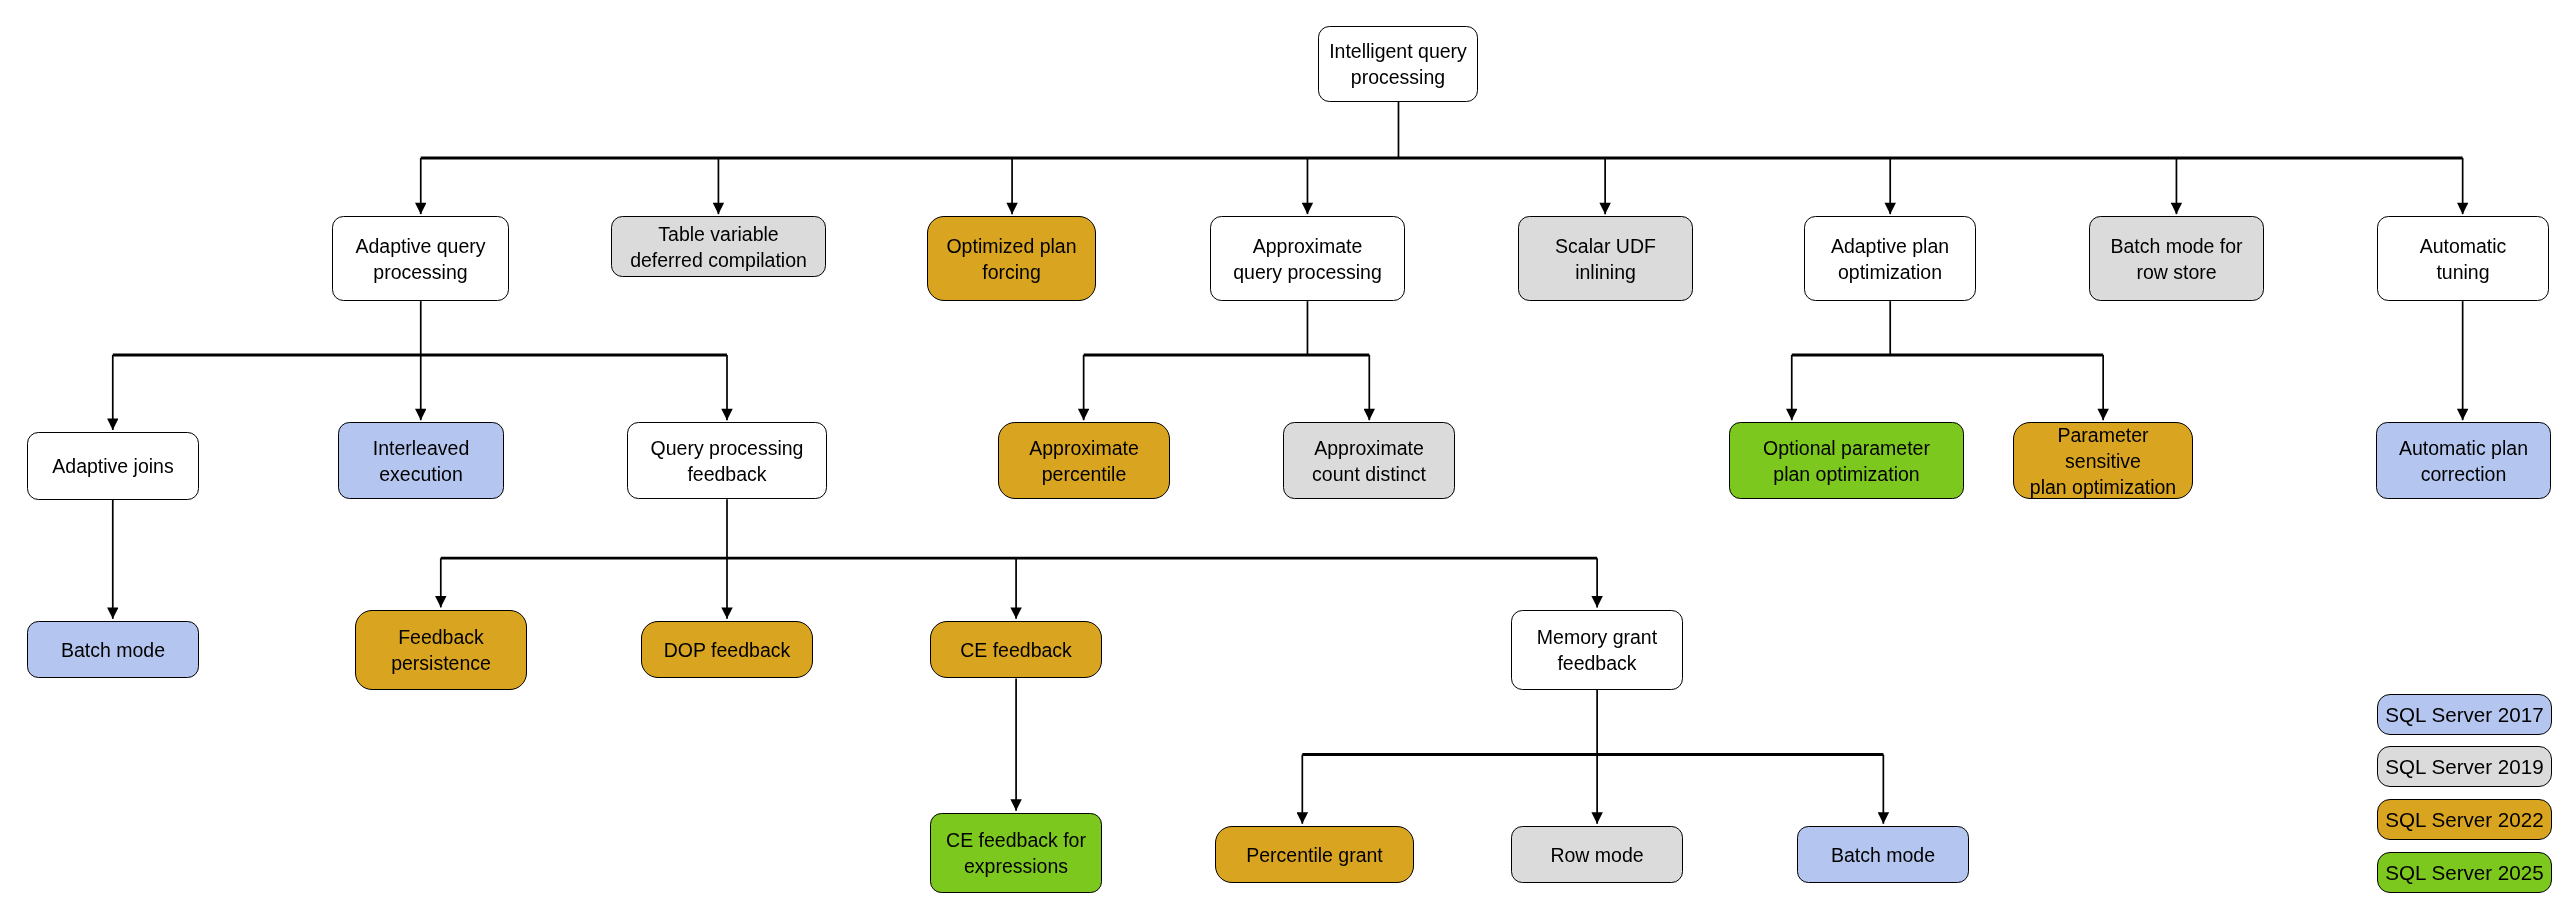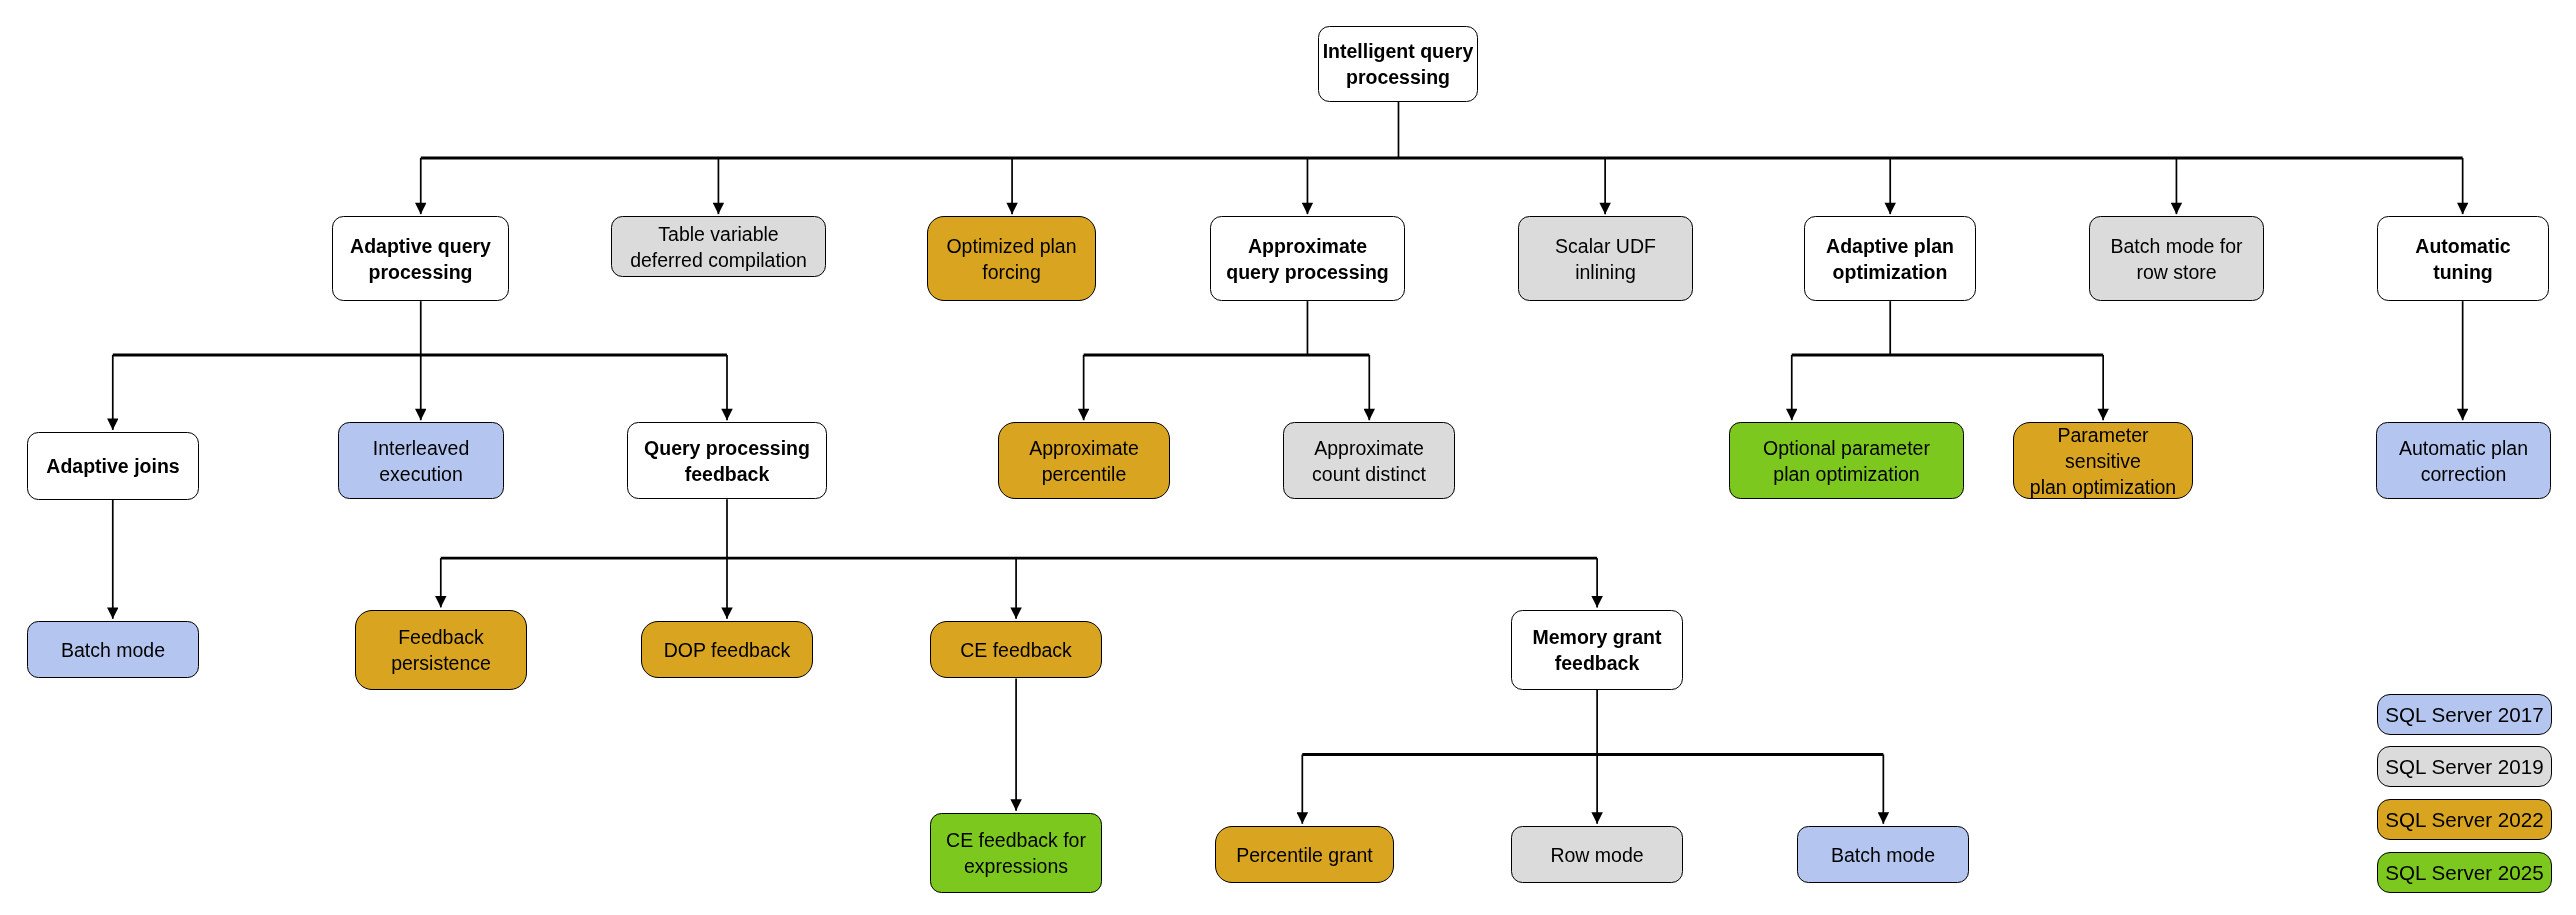--- a/index.html
+++ b/index.html
@@ -6,21 +6,21 @@
   body{width:2576px;height:916px;position:relative;font-family:"Liberation Sans",sans-serif;}
   #canvas{position:absolute;left:0;top:0;width:2576px;height:916px;}
   #edges{position:absolute;left:0;top:0;}
   .node{
     position:absolute;box-sizing:border-box;
     border:1.7px solid #000;border-radius:11.4px;background:#fff;
     display:flex;align-items:center;justify-content:center;
     text-align:center;white-space:pre-line;
     font-size:19.5px;line-height:26px;color:#000;padding:0 3.4px;
   }
-  .bold{font-weight:bold;}
+  .bold{font-weight:normal;}
   .c-blue{background:#B4C6F0;}
   .c-gray{background:#DBDBDB;}
   .c-gold{background:#D9A521;border-radius:17px;}
   .c-green{background:#7CC81E;}
   .legend-item{
     position:absolute;box-sizing:border-box;left:2377px;width:175px;height:41px;
     border:1.4px solid #000;border-radius:13px;
     display:flex;align-items:center;justify-content:center;
     font-size:20.6px;color:#000;white-space:nowrap;
   }
@@ -125,21 +125,21 @@
   <div class="node c-blue" style="left:27px;top:621px;width:172px;height:57px">Batch mode</div>
   <div class="node c-gold" style="left:355px;top:610px;width:172px;height:80px">Feedback
 persistence</div>
   <div class="node c-gold" style="left:641px;top:621px;width:172px;height:57px">DOP feedback</div>
   <div class="node c-gold" style="left:930px;top:621px;width:172px;height:57px">CE feedback</div>
   <div class="node bold" style="left:1511px;top:610px;width:172px;height:80px">Memory grant
 feedback</div>
 
   <div class="node c-green" style="left:930px;top:813px;width:172px;height:80px">CE feedback for
 expressions</div>
-  <div class="node c-gold" style="left:1215px;top:826px;width:179px;height:57px">Percentile grant</div>
+  <div class="node c-gold" style="left:1215px;top:826px;width:199px;height:57px">Percentile grant</div>
   <div class="node c-gray" style="left:1511px;top:826px;width:172px;height:57px">Row mode</div>
   <div class="node c-blue" style="left:1797px;top:826px;width:172px;height:57px">Batch mode</div>
 
   <div class="legend-item c-blue" style="top:694px">SQL Server 2017</div>
   <div class="legend-item c-gray" style="top:746px">SQL Server 2019</div>
   <div class="legend-item c-gold" style="top:799px">SQL Server 2022</div>
   <div class="legend-item c-green" style="top:852px">SQL Server 2025</div>
 
 </div>
 

